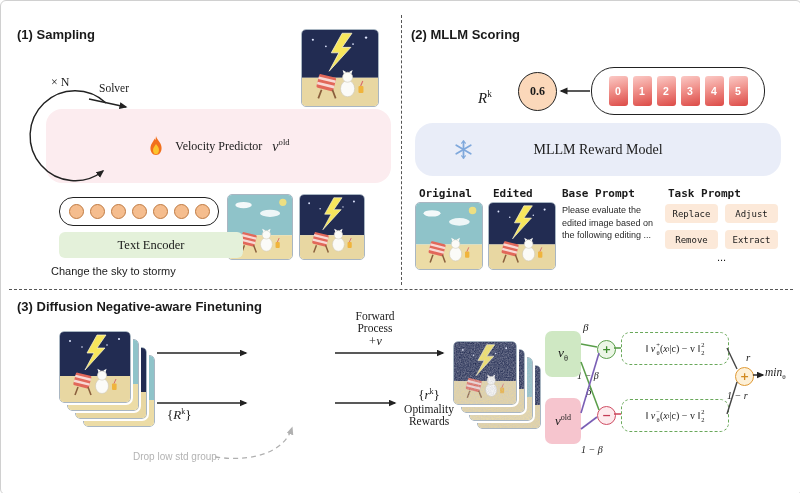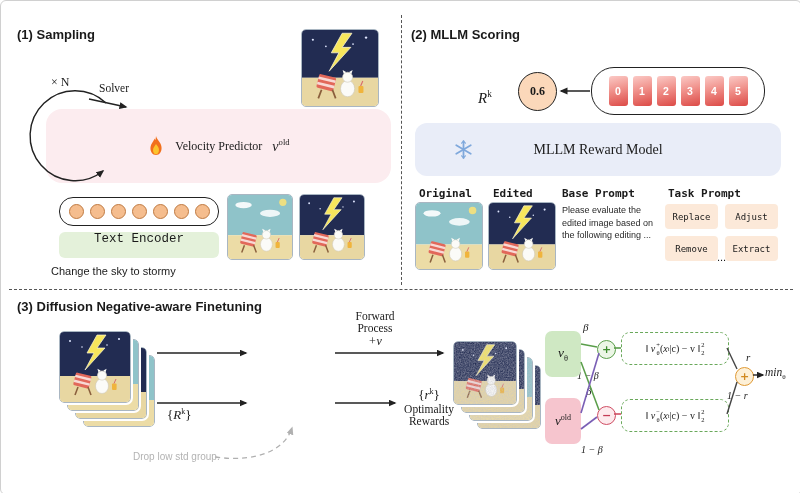--- a/index.html
+++ b/index.html
@@ -15,33 +15,33 @@
   sup{font-size:0.62em;} sub{font-size:0.62em;}
   .v-divider{left:400px;top:14px;height:270px;border-left:1.6px dashed #555;}
   .h-divider{left:8px;top:288px;width:784px;border-top:1.6px dashed #555;}
   .scene{border-radius:5px;border:1px solid #a9b6c2;display:block;background:#fff;}
   .stacked{outline:2px solid #fff;}
   .velocity-box{left:45px;top:108px;width:345px;height:74px;background:#fcecef;border-radius:16px;
                 display:flex;align-items:center;justify-content:center;gap:10px;}
   .token-strip{left:58px;top:196px;width:158px;height:27px;border:1.5px solid #222;border-radius:14px;
                display:flex;align-items:center;justify-content:center;gap:6px;background:#fff;}
   .tok{width:13px;height:13px;border-radius:50%;background:#f5bd8e;border:1.2px solid #bf7a42;}
-  .text-encoder{left:58px;top:231px;width:160px;height:26px;background:#e4f1da;border-radius:6px;
-                display:flex;justify-content:center;font-size:12.5px;font-family:Liberation Mono, monospace;}
+  .text-encoder{left:58px;top:231px;width:184px;height:26px;background:#e4f1da;border-radius:6px;
+                display:flex;align-items:center;justify-content:center;font-size:12.5px;}
   .score-circle{left:517px;top:71px;width:37px;height:37px;border-radius:50%;background:#fbd8ba;border:1.6px solid #222;
                 display:flex;align-items:center;justify-content:center;font-weight:700;font-size:12px;z-index:6;}
   .scale-pill{left:590px;top:66px;width:172px;height:46px;border:1.6px solid #222;border-radius:23px;
               display:flex;align-items:center;justify-content:center;gap:5px;}
   .bar{width:19px;height:30px;border-radius:3px;background:linear-gradient(165deg,#fbcac6 0%,#f0918b 45%,#dc4a46 100%);
        display:flex;align-items:center;justify-content:center;color:#fff;
        font-family:"Liberation Sans",sans-serif;font-weight:700;font-size:10.5px;}
-  .reward-box{left:414px;top:122px;width:366px;height:53px;background:#e9edf8;border-radius:12px;
+  .reward-box{left:414px;top:122px;width:366px;height:53px;background:#e9edf8;border-radius:18px;
               display:flex;align-items:center;justify-content:center;font-size:14px;}
   .task-grid{left:664px;top:203px;display:grid;grid-template-columns:53px 53px;gap:7px 7px;}
-  .task-btn{height:25px;background:#fce9d9;border-radius:4px;display:flex;align-items:center;justify-content:center;
+  .task-btn{height:19px;background:#fce9d9;border-radius:4px;display:flex;align-items:center;justify-content:center;
             font-family:"DejaVu Sans Mono",monospace;font-size:9px;}
   .filter-box{left:252px;top:342px;width:80px;height:80px;background:#a8b9e6;border-radius:9px;
               display:flex;align-items:center;justify-content:center;text-align:center;font-size:13px;line-height:1.25;color:#14203e;}
   .model-box{width:36px;height:46px;border-radius:7px;display:flex;align-items:center;justify-content:center;z-index:5;}
   .op-circle{width:17px;height:17px;border-radius:50%;border:1.6px solid;display:flex;align-items:center;justify-content:center;
              font-family:"DejaVu Sans",sans-serif;font-weight:700;font-size:11px;line-height:1;z-index:10;background:#fff;}
   .loss-box{width:106px;height:31px;border:1.6px dashed #69a85a;border-radius:9px;display:flex;align-items:center;
             justify-content:center;font-size:10px;white-space:nowrap;z-index:5;background:#fff;}
   .supsub{display:inline-flex;flex-direction:column;align-items:center;font-size:6.5px;line-height:1.1;
           vertical-align:-2px;margin-left:1px;}

